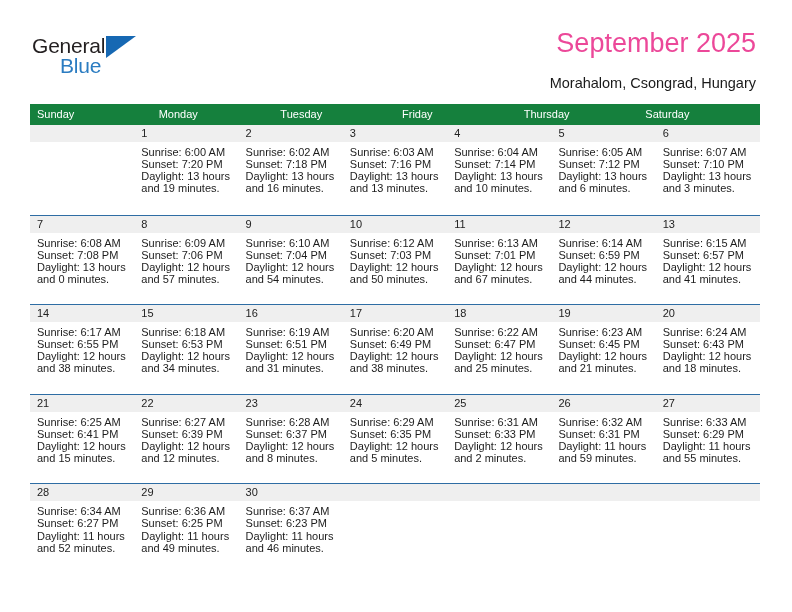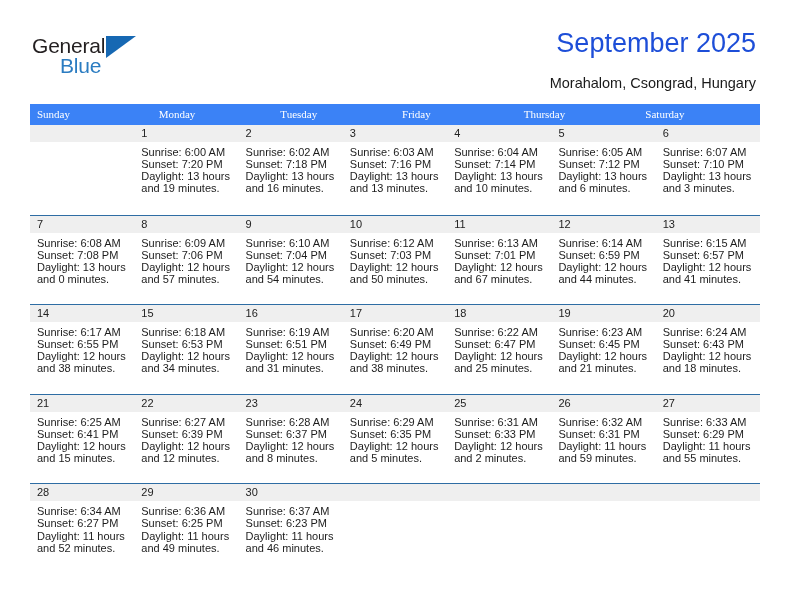--- a/index.html
+++ b/index.html
@@ -71,21 +71,21 @@
 
   .title-block {
     position: absolute;
     right: 0;
     top: 0;
     text-align: right;
   }
   .cal-title {
     font-size: 27px;
     font-weight: 400;
-    color: #1d4ed8;
+    color: #ec4899;
     line-height: 34px;
     white-space: nowrap;
   }
   .cal-subtitle {
     margin-top: 14px;
     font-size: 14.5px;
     font-weight: 400;
     color: #1a1a1a;
     line-height: 18px;
     white-space: nowrap;
@@ -94,23 +94,22 @@
   
   .calendar {
     position: absolute;
     left: 30px;
     top: 104px;
     width: 730px;
   }
 
   .weekday-row {
     display: flex;
-    background: #3b82f6;
+    background: #15803d;
     height: 21px;
-    font-family: Liberation Serif, serif;
   }
   .weekday {
     flex: 1 1 0;
     color: #ffffff;
     font-size: 11px;
     line-height: 21px;
     padding-left: 7px;
     white-space: nowrap;
     overflow: hidden;
   }

